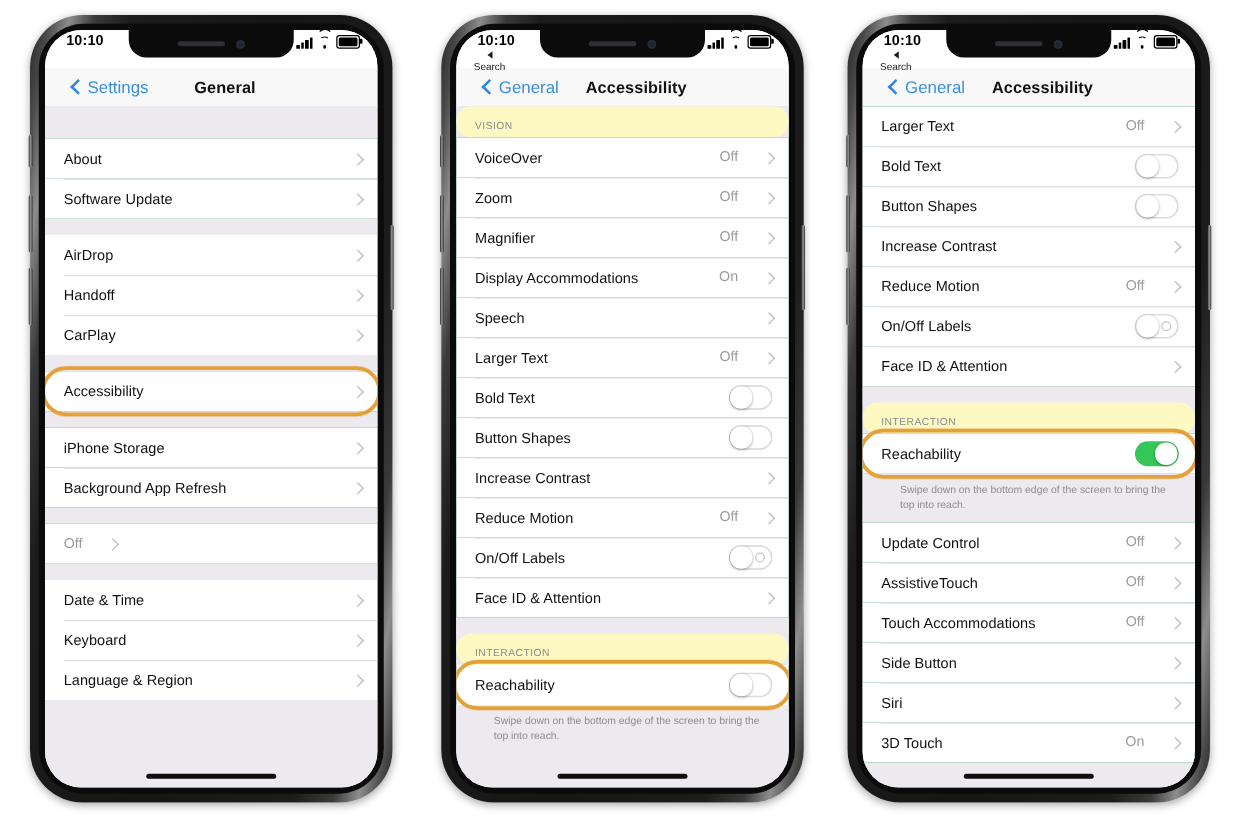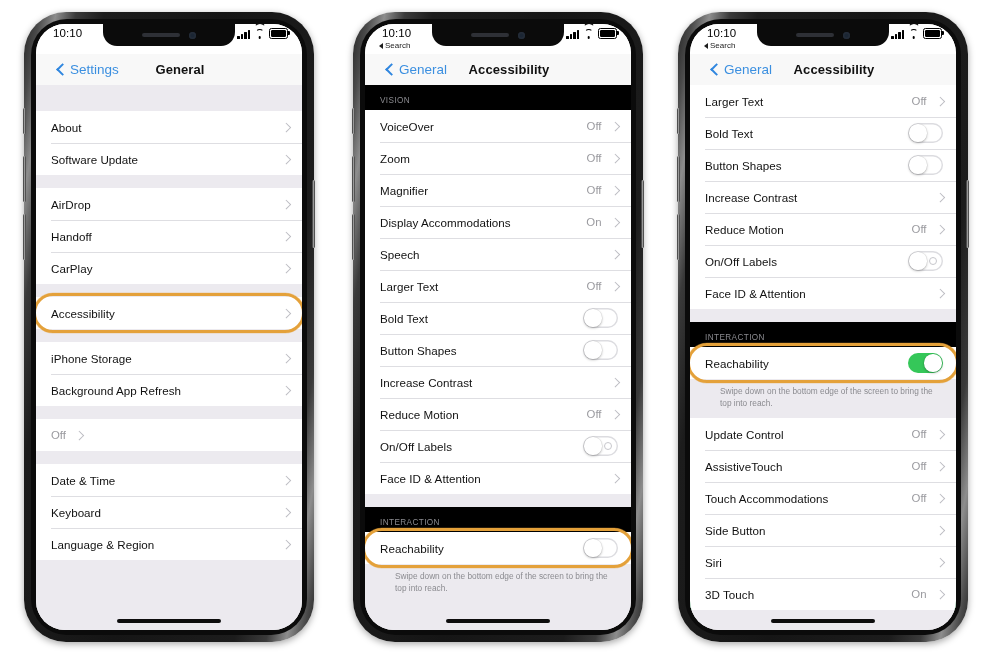--- a/index.html
+++ b/index.html
@@ -49,26 +49,26 @@
   }
   .speaker{width:38px;height:4px;border-radius:3px;background:#2e3036;}
   .frontcam{width:7px;height:7px;border-radius:50%;background:#1b2634;
     box-shadow:inset 0 0 0 1.5px #242c38;}
 
   
   .statusbar{
     position:relative;height:30px;z-index:5;background:#fff;
   }
   .sb-time{
-    position:absolute;left:17px;top:3px;font-size:11.5px;font-weight:normal;
+    position:absolute;left:17px;top:3px;font-size:11.5px;font-weight:bold;
     color:#000;letter-spacing:.1px;
   }
   .sb-back{
     position:absolute;left:14px;top:17px;font-size:8px;color:#1c1c1c;
-    display:flex;align-items:center;gap:2px;
+    display:flex;align-items:center;gap:2px;flex-direction:column;
   }
   .sb-back .tri{
     width:0;height:0;border-top:3.2px solid transparent;border-bottom:3.2px solid transparent;
     border-right:4px solid #1c1c1c;
   }
   .sb-right{
     position:absolute;right:14px;top:4px;display:flex;align-items:flex-end;gap:4px;
   }
   .bars{display:flex;align-items:flex-end;gap:1.2px;height:9px;}
   .bars i{width:2.3px;background:#000;border-radius:.5px;display:block;}
@@ -111,34 +111,34 @@
 
   
   .body{
     position:absolute;left:0;right:0;top:61px;bottom:0;
     background:#eceaef;overflow:hidden;
   }
   .gap{height:20px;background:#eceaef;}
   .gap.sm{height:13px;}
   .gap.lg{height:26px;}
   .seccap{
-    background:#000000;color:#8b8b90;font-size:8.2px;letter-spacing:.4px;
-    padding:11px 15px 5px 15px;text-transform:uppercase;
+    background:#fef9c3;color:#8b8b90;font-size:8.2px;letter-spacing:.4px;
+    padding:11px 15px 5px 15px;text-transform:uppercase;border-radius:12px;
   }
   .group{background:#15803d;}
   .row{
     position:relative;background:#fff;height:32px;
     display:flex;align-items:center;padding:0 13px 0 15px;
     box-sizing:border-box;
   }
   .row + .row::before{
     content:"";position:absolute;left:15px;right:0;top:0;height:1px;background:#dedee2;
   }
   .row .label{font-size:11.6px;color:#111;flex:1;letter-spacing:.05px;}
-  .row .value{font-size:11.4px;color:#9a9a9f;margin-right:10px;}
+  .row .value{font-size:11.4px;color:#9a9a9f;margin-right:21px;}
   .chev-r{
     width:5.5px;height:5.5px;border-top:1.6px solid #bcbcc2;border-right:1.6px solid #bcbcc2;
     transform:rotate(45deg);flex:none;
   }
   .footnote{
     background:#eceaef;color:#8b8b90;font-size:8.3px;line-height:1.45;
     padding:6px 15px 9px 30px;
   }
 
   

